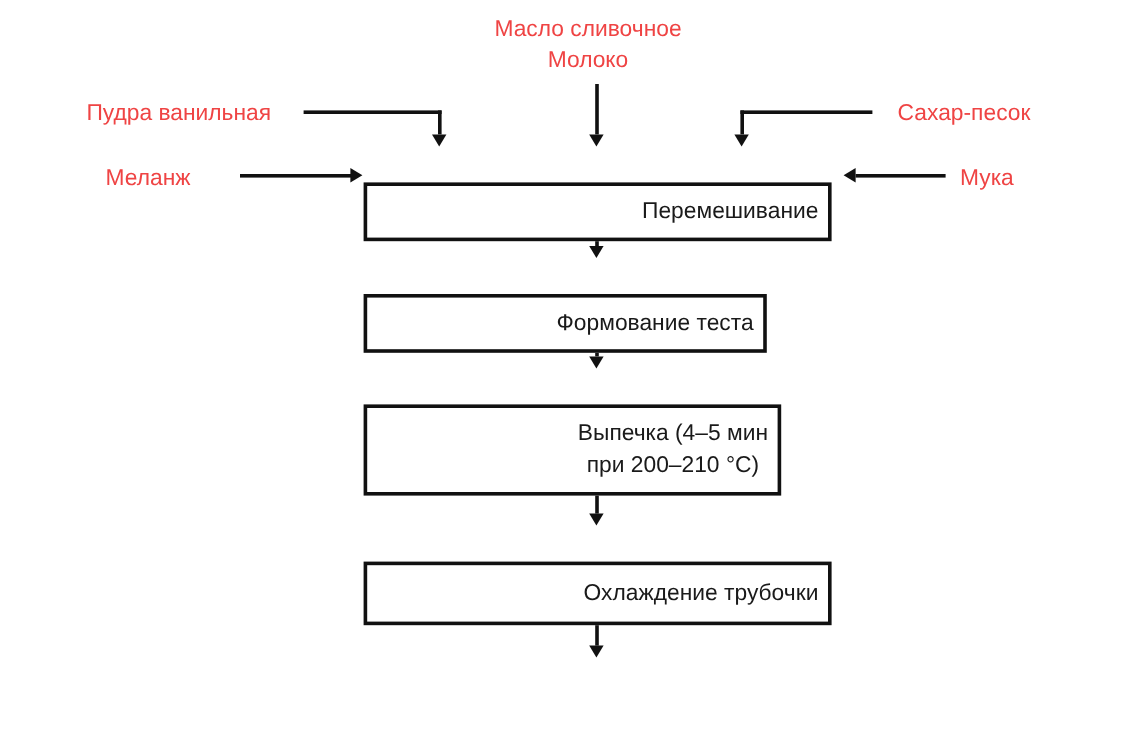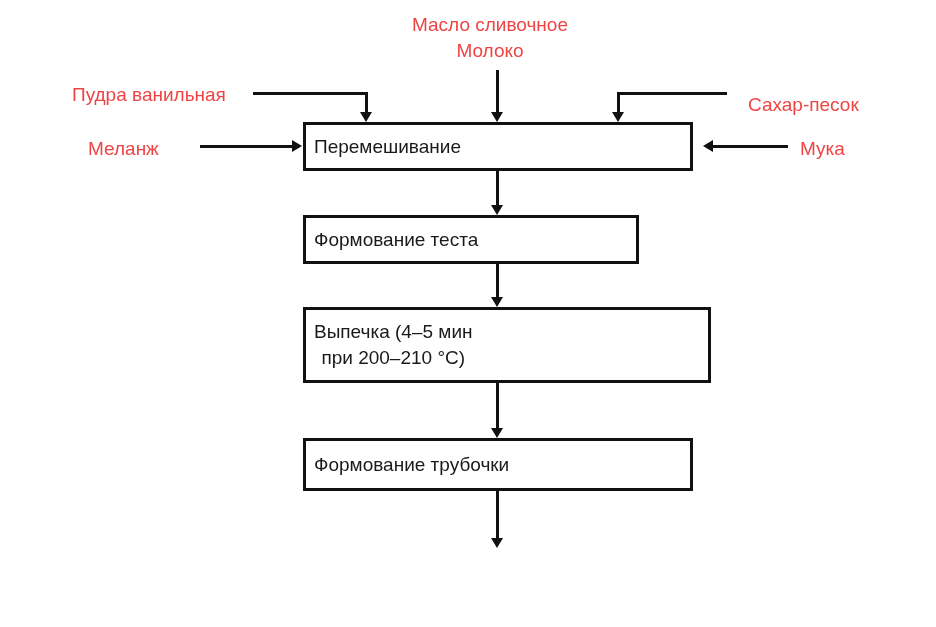--- a/index.html
+++ b/index.html
@@ -19,50 +19,51 @@
     overflow: hidden;
   }
   
   .proc-box {
     position: absolute;
     box-sizing: border-box;
     border: 3px solid #111111;
     background: #ffffff;
     display: flex;
     align-items: center;
-    justify-content: flex-start;
+    justify-content: flex-end;
     text-align: center;
     font-size: 19px;
     line-height: 1.35;
     color: #1a1a1a;
     z-index: 4;
+    margin-top: 30px;
   }
   .proc-box .label {
     white-space: pre-line;
     padding: 0 8px;
   }
   #box-mixing     { left: 303px; top: 122px; width: 390px; height: 49px; }
   #box-dough      { left: 303px; top: 215px; width: 336px; height: 49px; }
-  #box-baking     { left: 303px; top: 307px; width: 408px; height: 76px; }
+  #box-baking     { left: 303px; top: 307px; width: 348px; height: 76px; }
   #box-tube       { left: 303px; top: 438px; width: 390px; height: 53px; }
   #box-cooling    { left: 303px; top: 548px; width: 390px; height: 53px; }
 
   
   .ing-label {
     position: absolute;
     font-size: 19px;
     line-height: 1.35;
     color: #ef4444;
     white-space: pre-line;
     z-index: 5;
   }
   #lbl-butter-milk { left: 380px; top: 12px; width: 220px; text-align: center; }
   #lbl-powder      { left: 48px;  top: 82px;  text-align: left; margin-left: 24px; }
   #lbl-melange     { left: 88px;  top: 136px; text-align: right; }
-  #lbl-sugar       { left: 748px; top: 82px;  text-align: left; margin-top: 10px; }
+  #lbl-sugar       { left: 748px; top: 82px;  text-align: left; }
   #lbl-flour       { left: 800px; top: 136px; text-align: center; }
 
   
   .hline, .vline {
     position: absolute;
     background: #111111;
     z-index: 2;
   }
   .hline { height: 3px; }
   .vline { width: 3px; }
@@ -140,17 +141,17 @@
   <div class="proc-box" id="box-dough">
     <span class="label">Формование теста</span>
   </div>
 
   <div class="proc-box" id="box-baking">
     <span class="label">Выпечка (4–5 мин
 при 200–210 °C)</span>
   </div>
 
   <div class="proc-box" id="box-tube">
-    <span class="label">Формование трубочки</span>
+    <span class="label">Охлаждение трубочки</span>
   </div>
 
 
 </div>
 
 </body></html>

